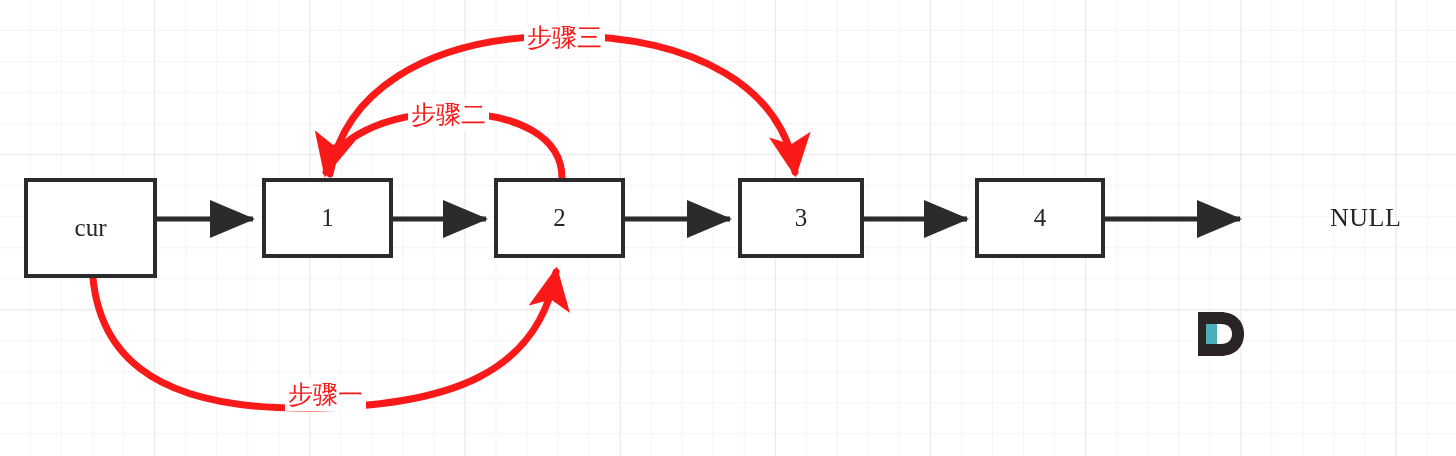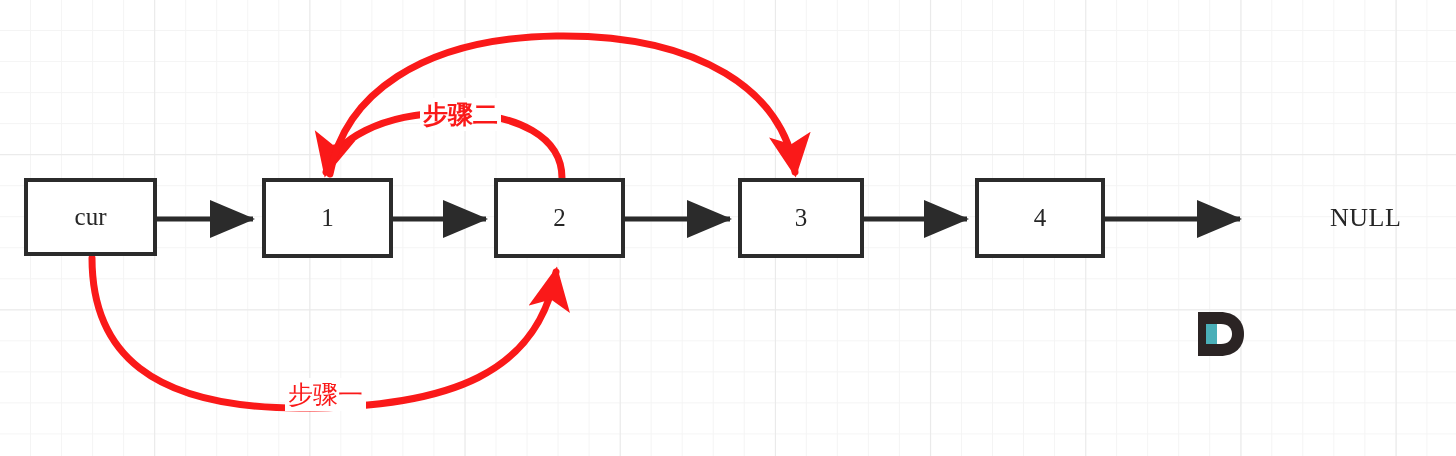--- a/index.html
+++ b/index.html
@@ -107,39 +107,40 @@
       <line x1="1105" y1="219" x2="1240" y2="219" stroke="#2b2b2b" stroke-width="5" marker-end="url(#arrow-black)"></line>
     </g>
 
     <g fill="none" stroke="#fa1919" stroke-width="7" stroke-linecap="round">
       <path d="M 92,258 C 92,352 150,408 300,408 C 452,408 538,372 556,272" marker-end="url(#arrow-red)"></path>
       <path d="M 562,178 C 562,138 520,113 450,113 C 382,113 334,140 326,172" marker-end="url(#arrow-red)"></path>
       <path d="M 330,174 C 344,96 420,38 556,36 C 700,34 784,92 795,172" marker-end="url(#arrow-red)"></path>
     </g>
   </svg>
 
-  <div class="node-box" style="left:24px; top:178px; width:133px; height:78px;">
+  <div class="node-box" style="left:24px; top:178px; width:133px; height:100px;">
     <span>cur</span>
   </div>
   <div class="node-box" style="left:262px; top:178px; width:131px; height:80px;">
     <span>1</span>
   </div>
   <div class="node-box" style="left:494px; top:178px; width:131px; height:80px;">
     <span>2</span>
   </div>
   <div class="node-box" style="left:738px; top:178px; width:126px; height:80px;">
     <span>3</span>
   </div>
   <div class="node-box" style="left:975px; top:178px; width:130px; height:80px;">
     <span>4</span>
   </div>
 
   <div class="null-label" style="left:1330px; top:203px;">NULL</div>
 
-  <div class="step-label" style="left:420px; top:98px;font-weight:bold;">步骤二</div>
+  <div class="step-label" style="left:524px; top:21px;">步骤三</div>
+  <div class="step-label" style="left:408px; top:98px;">步骤二</div>
   <div class="step-label" style="left:285px; top:378px;">步骤一</div>
 
   <div class="watermark" style="left:1192px; top:310px;">
     <div class="wm-logo">
       <svg viewBox="0 0 54 48" width="54" height="48" xmlns="http://www.w3.org/2000/svg">
         <path d="M6,2 L28,2 C43,2 52,11 52,24 C52,37 43,46 28,46 L6,46 Z" fill="#2b2424"></path>
         <rect x="14" y="14" width="11" height="20" fill="#4aafb8"></rect>
         <path d="M25,14 L29,14 C36,14 40,18 40,24 C40,30 36,34 29,34 L25,34 Z" fill="#ffffff"></path>
       </svg>
     </div>

